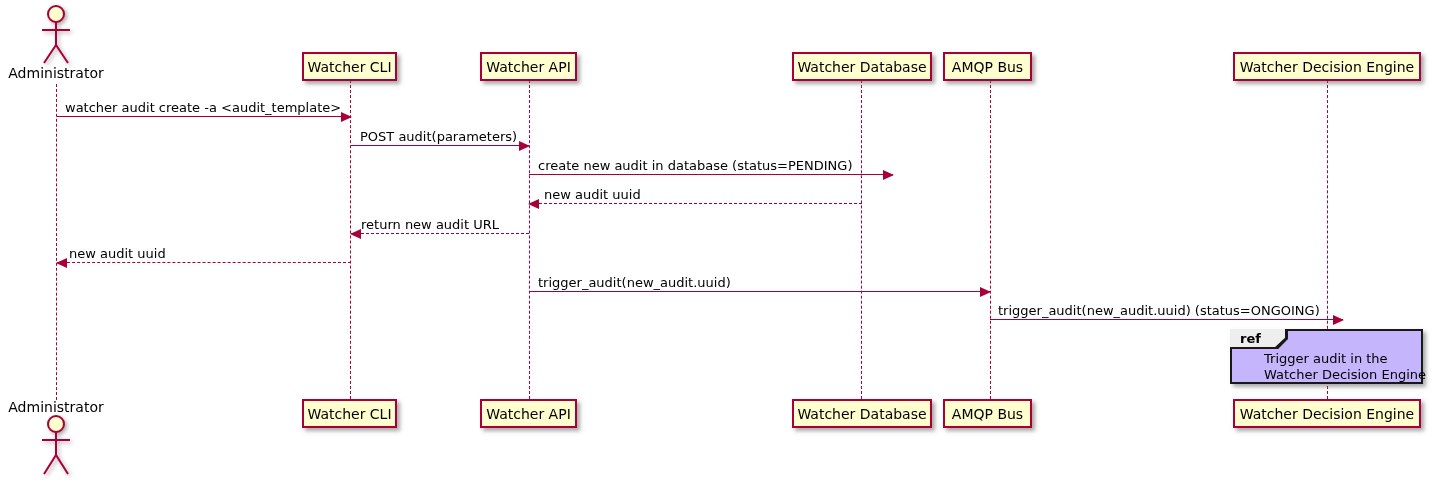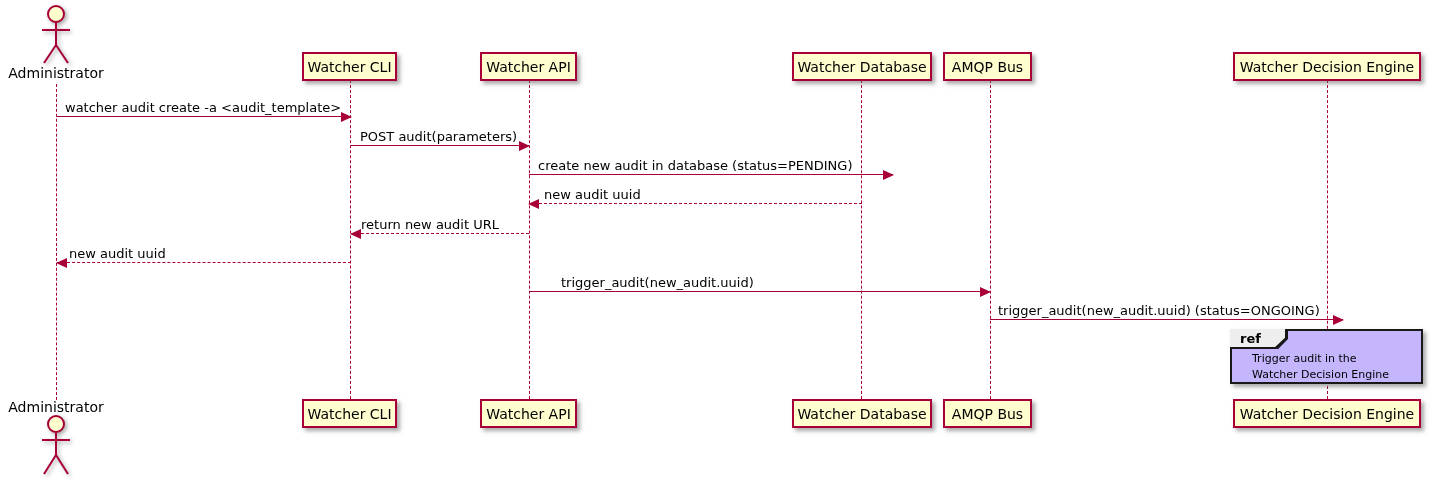--- a/index.html
+++ b/index.html
@@ -66,21 +66,21 @@
   }
   .ref-tab-fill {
     position:absolute; top:-2px; left:-2px; width:55px; height:18px;
     background:var(--ref-header-fill,#EEEEEE);
     clip-path:polygon(0 0,100% 0,100% 48%,82% 100%,0 100%);
   }
   .ref-keyword {
     position:absolute; top:0px; left:8px;
     font-size:13px; font-weight:bold; z-index:4;
   }
-  .ref-body { position:absolute; top:20px; left:20px; font-size:11px; line-height:16px; white-space:nowrap; }
+  .ref-body { position:absolute; top:20px; left:32px; font-size:13px; line-height:16px; white-space:nowrap; }
 </style>
 </head>
 <body>
 
 <div id="stage">
 
   <div class="lifeline" style="left:56px;  top:84px; height:316px;"></div>
   <div class="lifeline" style="left:350px; top:80px; height:319px;"></div>
   <div class="lifeline" style="left:529px; top:80px; height:319px;"></div>
   <div class="lifeline" style="left:861px; top:80px; height:319px;"></div>
@@ -167,21 +167,21 @@
     <div class="arrow-head left"></div>
   </div>
 
   <div class="message dashed" style="left:57px; top:245px; width:294px;">
     <span class="msg-label" style="left:12px;">new audit uuid</span>
     <div class="msg-line"></div>
     <div class="arrow-head left"></div>
   </div>
 
   <div class="message solid" style="left:529px; top:274px; width:461px;">
-    <span class="msg-label" style="left:9px;margin-left:23px;">trigger_audit(new_audit.uuid)</span>
+    <span class="msg-label" style="left:9px;">trigger_audit(new_audit.uuid)</span>
     <div class="msg-line"></div>
     <div class="arrow-head right"></div>
   </div>
 
   <div class="message solid" style="left:990px; top:302px; width:337px;padding-left:16px;">
     <span class="msg-label" style="left:8px;">trigger_audit(new_audit.uuid) (status=ONGOING)</span>
     <div class="msg-line"></div>
     <div class="arrow-head right"></div>
   </div>
 

